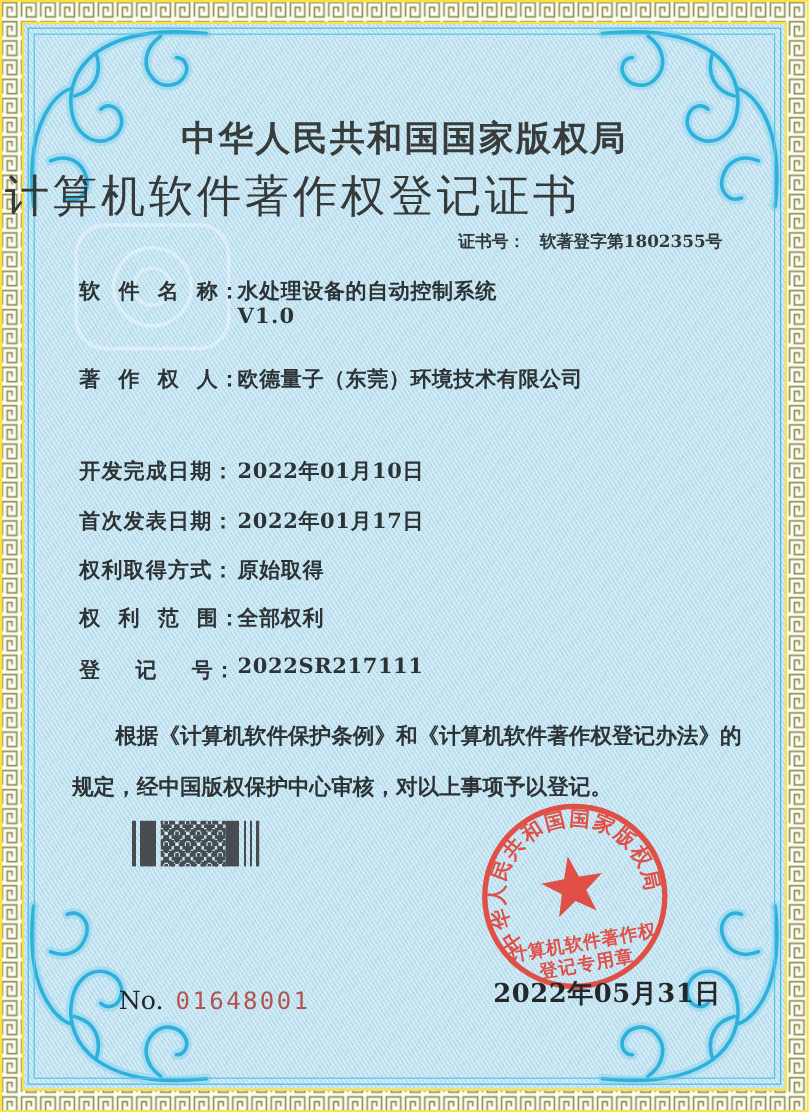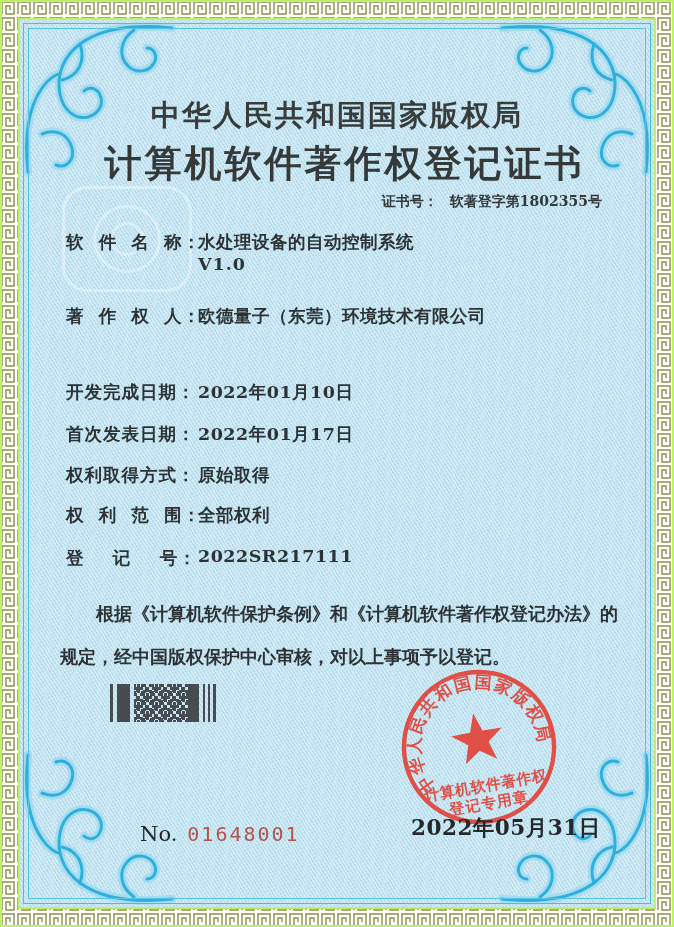--- a/index.html
+++ b/index.html
@@ -1,18 +1,18 @@
 <!DOCTYPE html>
 <html><head>
 <meta charset="utf-8">
 <style>
   * { margin:0; padding:0; box-sizing:border-box; }
   html,body { background:#ffffff; }
   body { font-family:"DejaVu Serif","Liberation Serif",serif; }
-  .stage { position:relative; width:674px; height:927px; background:#bef264; overflow:hidden; }
+  .stage { position:relative; width:674px; height:927px; background:#fde047; overflow:hidden; }
 
   
   .border-svg { position:absolute; left:0; top:0; width:674px; height:927px; z-index:1; }
 
   
   .paper {
     position:absolute; inset:20px; z-index:0;
     background-color:#d3eaf5;
     background-image:
       repeating-linear-gradient(57deg, rgba(127,199,227,.40) 0px, rgba(127,199,227,.40) 1px, rgba(211,234,245,0) 1px, rgba(211,234,245,0) 3px),
@@ -38,22 +38,22 @@
     transform:translate(-50%,-50%); border:3px solid rgba(255,255,255,.5); border-radius:50%;
   }
 
   .content { position:absolute; inset:0; z-index:3; }
 
   .issuer-title {
     position:absolute; left:0; right:0; top:96px; text-align:center;
     font-size:29px; font-weight:700; letter-spacing:2px; color:#383d3c;
   }
   .doc-title {
-    position:absolute; left:15px; right:0; top:139px; text-align:center;
-    font-size:37px; font-weight:700; letter-spacing:3px; color:#353a39;
+    position:absolute; left:4px; right:0; top:139px; text-align:left;
+    font-size:37px; font-weight:400; letter-spacing:3px; color:#353a39;
   }
   .certno {
     position:absolute; top:193px; right:72px; font-size:14px; color:#33383a;
     display:flex; gap:12px; font-weight:600;
   }
 
   .row { position:absolute; left:66px; font-size:17.5px; color:#2d3335; font-weight:600;text-align:right; }
   .row-label { white-space:pre; letter-spacing:1px; }
   .row-value { position:absolute; left:132px; top:0; white-space:pre; width:max-content; letter-spacing:0.5px; }
   .value-line2 { position:absolute; left:198px; top:254px; font-size:17.5px; color:#2d3335; font-weight:600; letter-spacing:1px; }
@@ -81,21 +81,21 @@
   .bc-right {
     width:28px; height:100%;
     background:linear-gradient(90deg,#464c4f 0 11px,transparent 11px 15px,#464c4f 15px 17px,transparent 17px 20px,#464c4f 20px 22px,transparent 22px 25px,#464c4f 25px 28px);
   }
 
   
   .seal { position:absolute; left:384px; top:652px; width:190px; height:190px; z-index:4; transform:rotate(-10deg); opacity:.93; }
   .seal text { font-family:"DejaVu Serif","Liberation Serif",serif; }
 
   .serial { position:absolute; left:99px; top:822px; z-index:5; }
-  .serial-label { font-size:21px; color:#222627;margin-left:41px; }
+  .serial-label { font-size:21px; color:#222627; }
   .serial-value { font-family:"DejaVu Sans Mono","Liberation Mono",monospace; font-size:20px; color:#b3544b; letter-spacing:2px; margin-left:10px;text-align:center; }
 
   .issue-date {
     position:absolute; left:411px; top:813px; z-index:5;
     font-size:21.5px; font-weight:600; letter-spacing:0.5px; color:#24282a;
   }
 </style>
 </head>
 <body>
 

